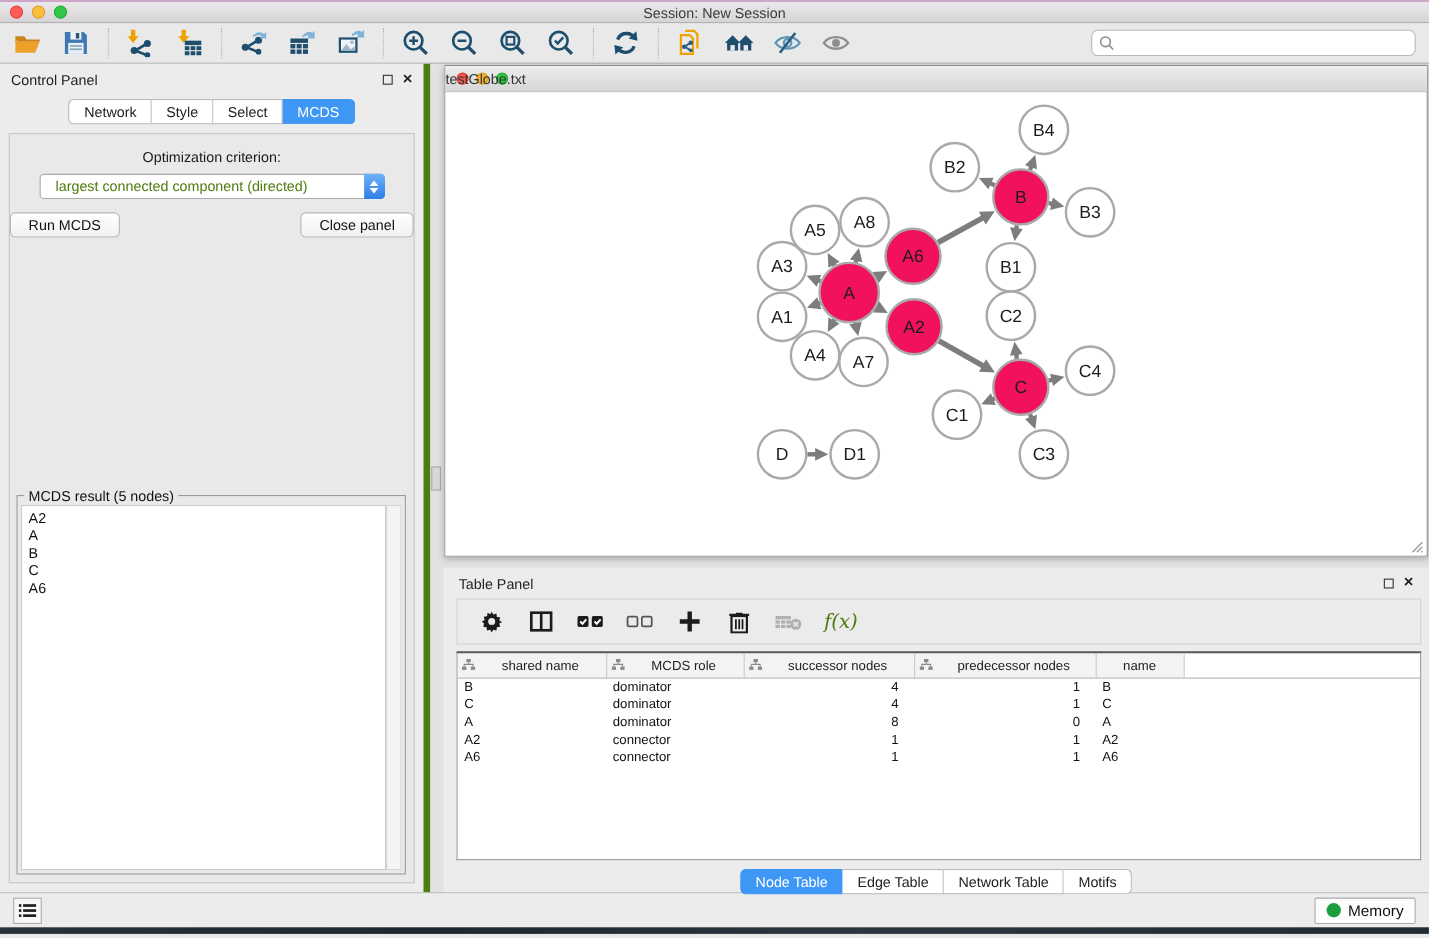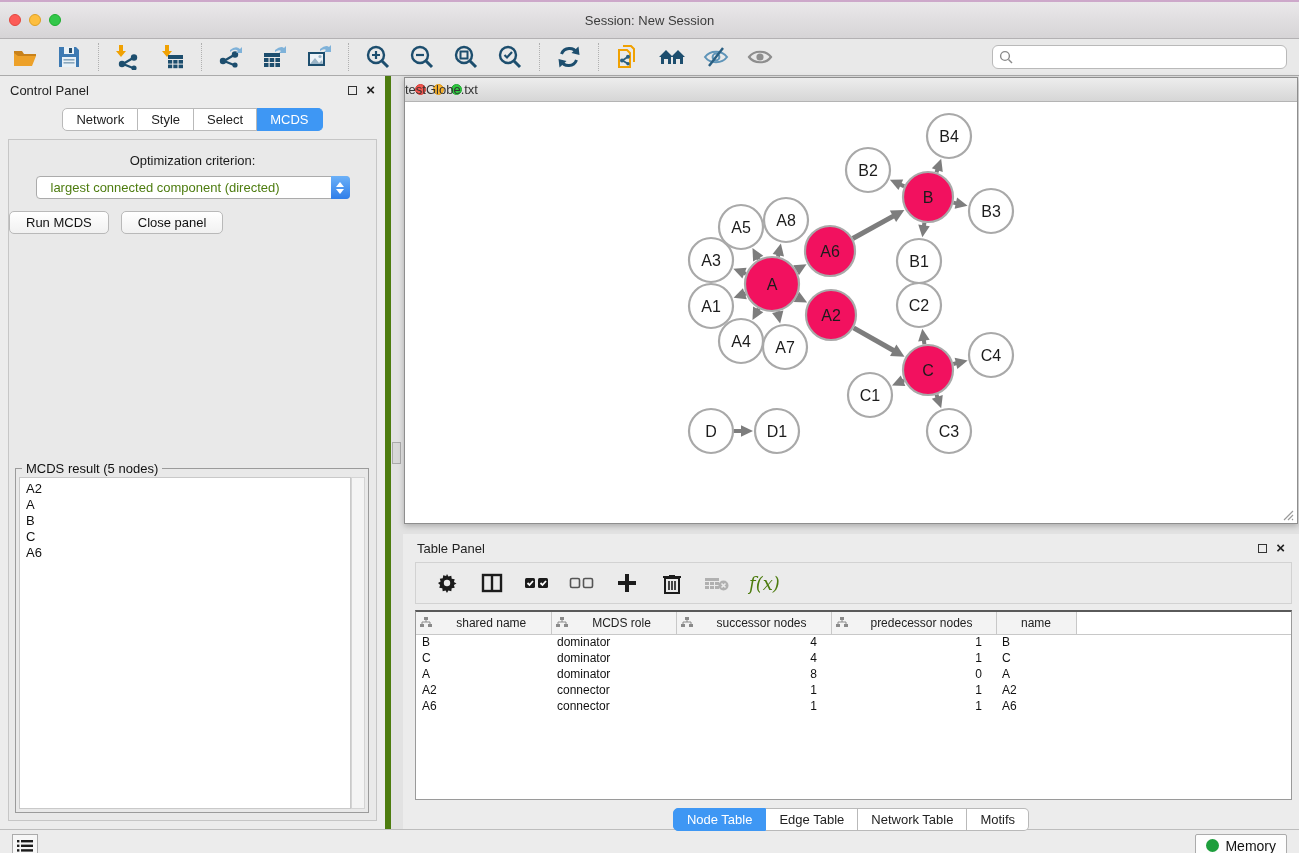--- a/index.html
+++ b/index.html
@@ -2,21 +2,21 @@
 <html><head>
 <meta charset="utf-8">
 <style>
   * { margin:0; padding:0; box-sizing:border-box; }
   html,body { width:1299px; height:853px; }
   body { font-family:"Liberation Sans", sans-serif; background:#e8e8e8; overflow:hidden; }
   .app { position:relative; width:1299px; height:853px; }
 
   
   .desktop-top { height:2px; background:#cda8ca; }
-  .titlebar { height:37px; background:linear-gradient(#eae8ea,#d6d4d6); border-bottom:1px solid #b3b1b3;
+  .titlebar { height:19px; background:linear-gradient(#eae8ea,#d6d4d6); border-bottom:1px solid #b3b1b3;
               display:flex; align-items:center; position:relative; }
   .lights { display:flex; gap:8px; margin-left:9px; }
   .light { width:12px; height:12px; border-radius:50%; }
   .light.red { background:#fc5b57; border:1px solid #e2463d; }
   .light.yellow { background:#fdbe3f; border:1px solid #dfa023; }
   .light.green { background:#33c74a; border:1px solid #1eae2f; }
   .titlebar .title { position:absolute; left:0; right:0; text-align:center; font-size:13px; color:#3c3c3c; }
 
   .toolbar { height:37px; background:#e9e9e9; border-bottom:1px solid #ababab;
              display:flex; align-items:center; padding:0 10px; gap:14px; }
@@ -49,21 +49,21 @@
                 border:1px solid #c6c6c6; }
   .criterion-label { text-align:center; font-size:13px; color:#1a1a1a; margin-top:13px; }
   .selectbox { position:relative; margin:8px auto 0 auto; width:314px; height:23px; background:#fff;
                border:1px solid #ababab; border-radius:4px; display:flex; align-items:center; }
   .selectbox .sel-text { flex:1; font-size:13px; color:#4d7c0f; padding-left:14px; white-space:nowrap; overflow:hidden; }
   .stepper { width:19px; height:23px; margin-right:-1px; border-radius:0 4px 4px 0;
              background:linear-gradient(#6cb1f8,#2f7ee9); display:flex; flex-direction:column;
              align-items:center; justify-content:center; gap:2px; }
   .tri-up { width:0; height:0; border-left:4px solid transparent; border-right:4px solid transparent; border-bottom:5px solid #fff; }
   .tri-down { width:0; height:0; border-left:4px solid transparent; border-right:4px solid transparent; border-top:5px solid #fff; }
-  .btn-row { display:flex; justify-content:flex-start; gap:12px; margin-top:12px; }
+  .btn-row { display:flex; justify-content:space-between; gap:12px; margin-top:12px; }
   .push-btn { font-size:13px; color:#111; background:linear-gradient(#ffffff,#f1f1f1); border:1px solid #b9b9b9;
               border-radius:5px; padding:3px 16px; }
 
   .result-fieldset { position:absolute; left:6px; right:7px; top:328px; bottom:7px;
                      border:1px solid #9b9b9b; background:#e9e9e9; }
   .result-legend { position:absolute; top:-8px; left:6px; background:#e9e9e9; padding:0 4px; font-size:13px; color:#111; }
   .result-list { position:absolute; left:3px; right:17px; top:8px; bottom:3px; background:#fff; border:1px solid #c9c9c9; padding:3px 0 0 6px; }
   .result-scroll { position:absolute; right:3px; top:8px; bottom:3px; width:14px; background:#f4f4f4; border:1px solid #d4d4d4; }
   .result-item { font-size:13px; color:#111; line-height:16px; }
 

